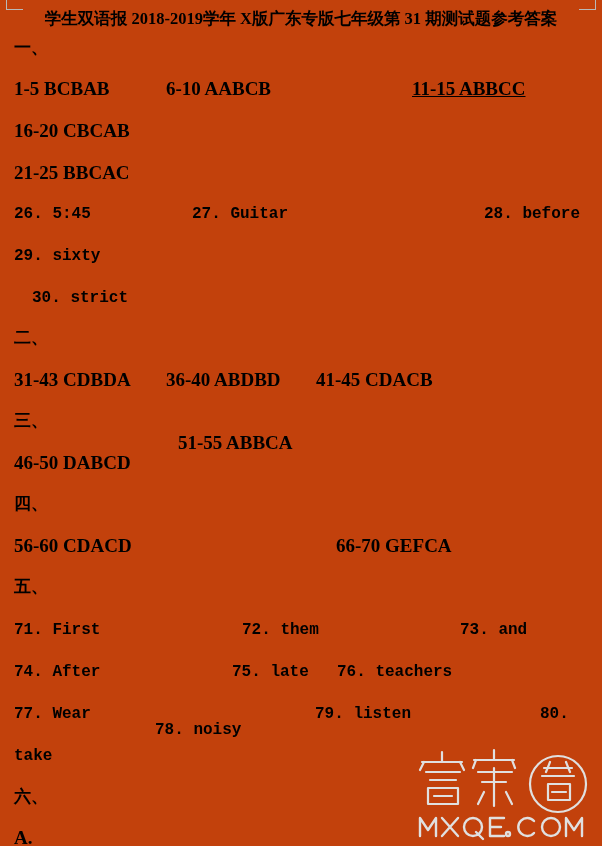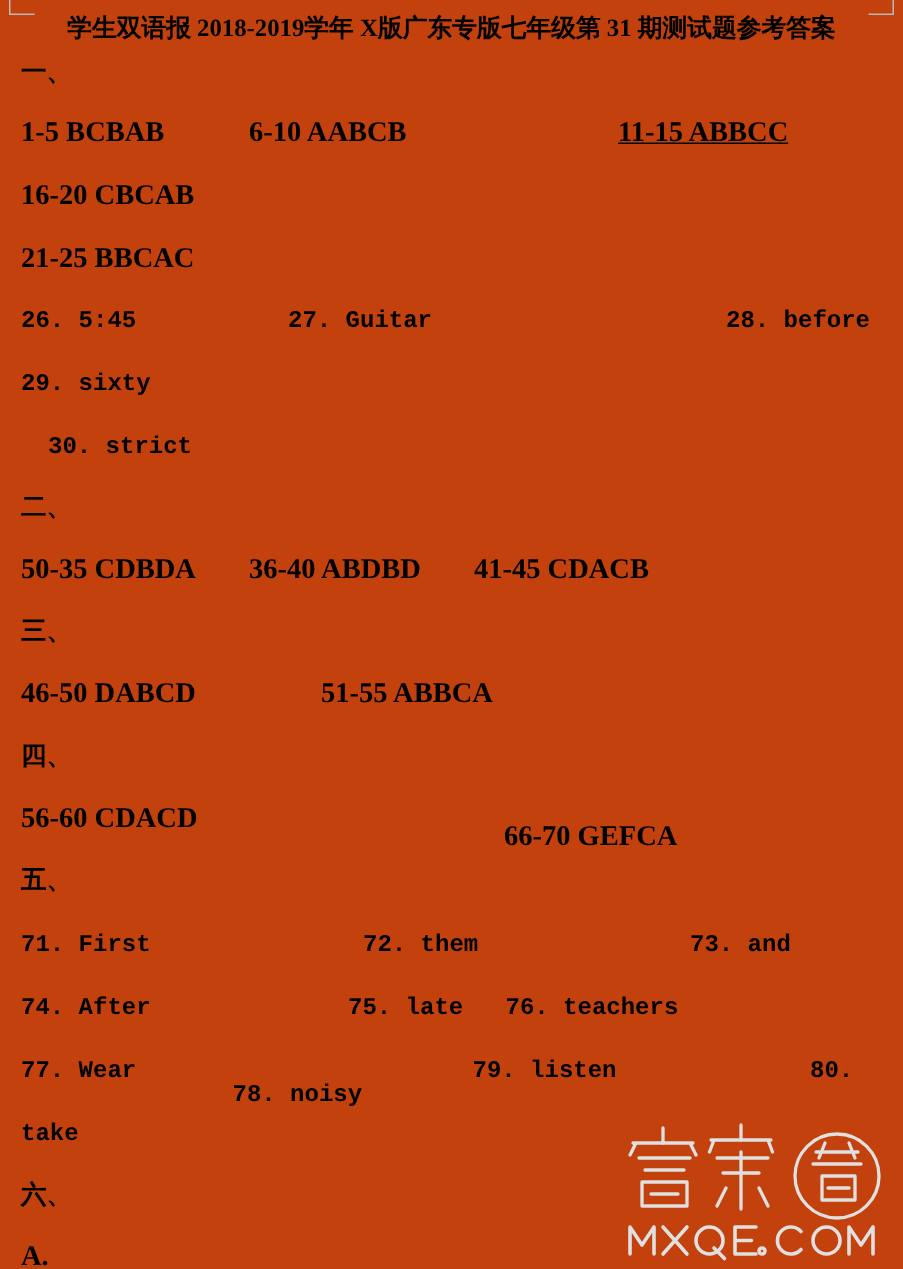--- a/index.html
+++ b/index.html
@@ -100,33 +100,33 @@
 
   <div class="line mono" style="left:14px;  top:204px;">26. 5:45</div>
   <div class="line mono" style="left:192px; top:204px;">27. Guitar</div>
   <div class="line mono" style="left:484px; top:204px;">28. before</div>
 
   <div class="line mono" style="left:14px;  top:246px;">29. sixty</div>
   <div class="line mono" style="left:32px;  top:288px;">30. strict</div>
 
   <div class="line section-head" style="left:14px; top:328px;">二、</div>
 
-  <div class="line serif" style="left:14px;  top:370px;">50-35 CDBDA</div>
+  <div class="line serif" style="left:14px;  top:370px;">31-43 CDBDA</div>
   <div class="line serif" style="left:166px; top:370px;">36-40 ABDBD</div>
   <div class="line serif" style="left:316px; top:370px;">41-45 CDACB</div>
 
   <div class="line section-head" style="left:14px; top:411px;">三、</div>
 
   <div class="line serif" style="left:14px;  top:453px;">46-50 DABCD</div>
-  <div class="line serif" style="left:178px; top:453px;margin-left:36px;">51-55 ABBCA</div>
+  <div class="line serif" style="left:178px; top:433px;">51-55 ABBCA</div>
 
   <div class="line section-head" style="left:14px; top:494px;">四、</div>
 
   <div class="line serif" style="left:14px;  top:536px;">56-60 CDACD</div>
-  <div class="line serif" style="left:336px; top:536px;margin-top:12px;">66-70 GEFCA</div>
+  <div class="line serif" style="left:336px; top:536px;">66-70 GEFCA</div>
 
   <div class="line section-head" style="left:14px; top:577px;">五、</div>
 
   <div class="line mono" style="left:14px;  top:620px;">71. First</div>
   <div class="line mono" style="left:242px; top:620px;">72. them</div>
   <div class="line mono" style="left:460px; top:620px;">73. and</div>
 
   <div class="line mono" style="left:14px;  top:662px;">74. After</div>
   <div class="line mono" style="left:232px; top:662px;">75. late</div>
   <div class="line mono" style="left:337px; top:662px;">76. teachers</div>

